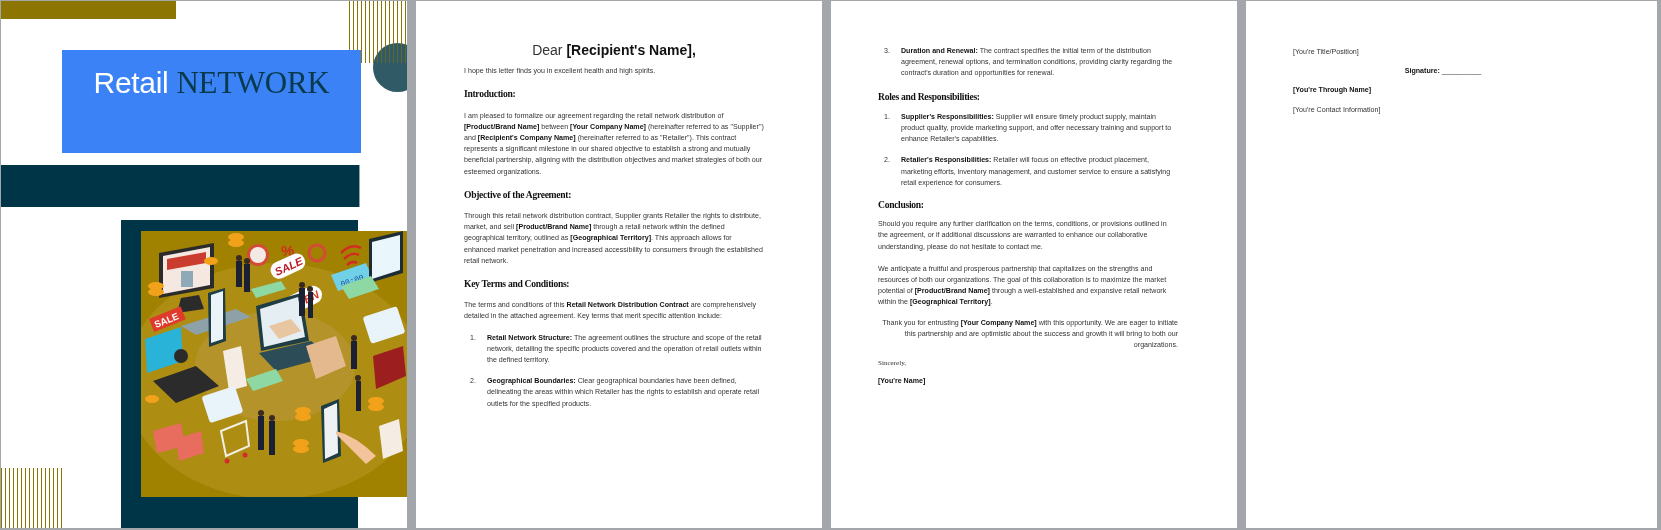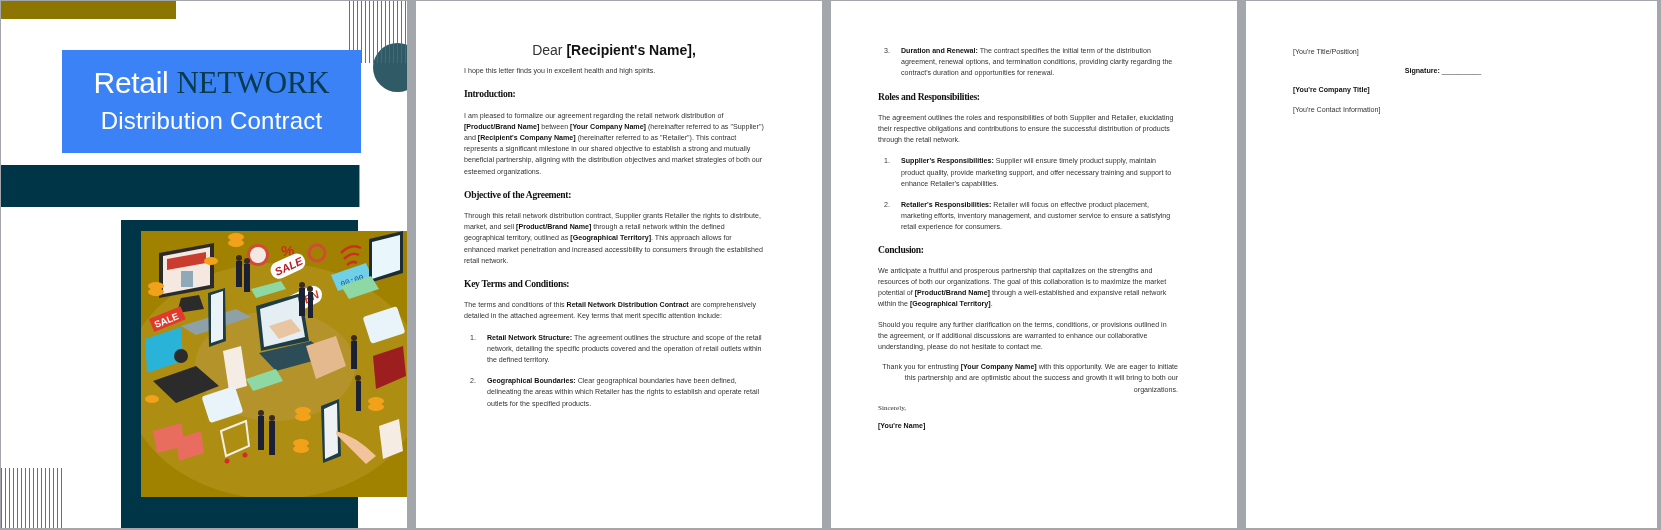--- a/index.html
+++ b/index.html
@@ -32,21 +32,20 @@
   <div class="gold" style="position:absolute;left:0;top:0;width:175px;height:18px;"></div>
   <div class="stripes" style="position:absolute;left:348px;top:0;width:58px;height:62px;"></div>
   <div class="circle"></div>
   <div class="stripes" style="position:absolute;left:372px;top:42px;width:34px;height:20px;opacity:.55;"></div>
 
   <div class="title-box">
     <div class="t1">
       <span>Retail</span>
       <span class="net">NETWORK</span>
     </div>
-    <div class="t2">Distribution Contract</div>
   </div>
 
   <div class="navy" style="position:absolute;left:0;top:164px;width:358px;height:42px;border-right:1px solid #8fa3ad;"></div>
   <div class="navy" style="position:absolute;left:120px;top:219px;width:237px;height:310px;"></div>
 
   <div class="illus">
     <svg width="268" height="266" viewBox="0 0 268 266" xmlns="http://www.w3.org/2000/svg">
       <rect width="268" height="266" fill="#a08100"></rect>
       <ellipse cx="134" cy="150" rx="150" ry="118" fill="#ad8d12"></ellipse>
       <ellipse cx="134" cy="135" rx="80" ry="55" fill="#b9993a" opacity=".6"></ellipse>
@@ -200,46 +199,45 @@
 </div>
 
 <div id="p3" class="page">
   <div class="doc" style="left:47px;top:45px;width:300px;">
     <div class="li">
       <span class="n">3.</span>
       <b>Duration and Renewal:</b><span> The contract specifies the initial term of the distribution agreement, renewal options, and termination conditions, providing clarity regarding the contract's duration and opportunities for renewal.</span>
     </div>
 
     <p class="h" style="margin-top:11px;">Roles and Responsibilities:</p>
-    <p style="margin-top:11px;">The agreement outlines the roles and responsibilities of both Supplier and Retailer, elucidating their respective obligations and contributions to ensure the successful distribution of products through the retail network.</p>
 
     <div class="li" style="margin-top:10px;">
       <span class="n">1.</span>
       <b>Supplier's Responsibilities:</b><span> Supplier will ensure timely product supply, maintain product quality, provide marketing support, and offer necessary training and support to enhance Retailer's capabilities.</span>
     </div>
     <div class="li" style="margin-top:10px;">
       <span class="n">2.</span>
       <b>Retailer's Responsibilities:</b><span> Retailer will focus on effective product placement, marketing efforts, inventory management, and customer service to ensure a satisfying retail experience for consumers.</span>
     </div>
 
     <p class="h" style="margin-top:10px;">Conclusion:</p>
+    <p style="margin-top:9px;">Should you require any further clarification on the terms, conditions, or provisions outlined in the agreement, or if additional discussions are warranted to enhance our collaborative understanding, please do not hesitate to contact me.</p>
     <p style="margin-top:11px;">
       <span>We anticipate a fruitful and prosperous partnership that capitalizes on the strengths and resources of both our organizations. The goal of this collaboration is to maximize the market potential of </span><b>[Product/Brand Name]</b><span> through a well-established and expansive retail network within the </span><b>[Geographical Territory]</b><span>.</span>
     </p>
-    <p style="margin-top:9px;">Should you require any further clarification on the terms, conditions, or provisions outlined in the agreement, or if additional discussions are warranted to enhance our collaborative understanding, please do not hesitate to contact me.</p>
     <p style="margin-top:9px;text-align:right;">
       <span>Thank you for entrusting </span><b>[Your Company Name]</b><span> with this opportunity. We are eager to initiate this partnership and are optimistic about the success and growth it will bring to both our organizations.</span>
     </p>
     <p style="margin-top:7px;font-family:Liberation Serif, serif;">Sincerely,</p>
     <p style="margin-top:7px;"><b>[You're Name]</b></p>
   </div>
 </div>
 
 <div id="p4" class="page">
   <div class="doc" style="left:47px;top:46px;width:300px;">
     <p>[You're Title/Position]</p>
     <p style="margin-top:8px;text-align:center;">
       <b>Signature:</b> <span>__________</span>
     </p>
-    <p style="margin-top:8px;"><b>[You're Company Title]</b></p>
+    <p style="margin-top:8px;"><b>[You're Through Name]</b></p>
     <p style="margin-top:8px;">[You're Contact Information]</p>
   </div>
 </div>
 
 </body></html>

